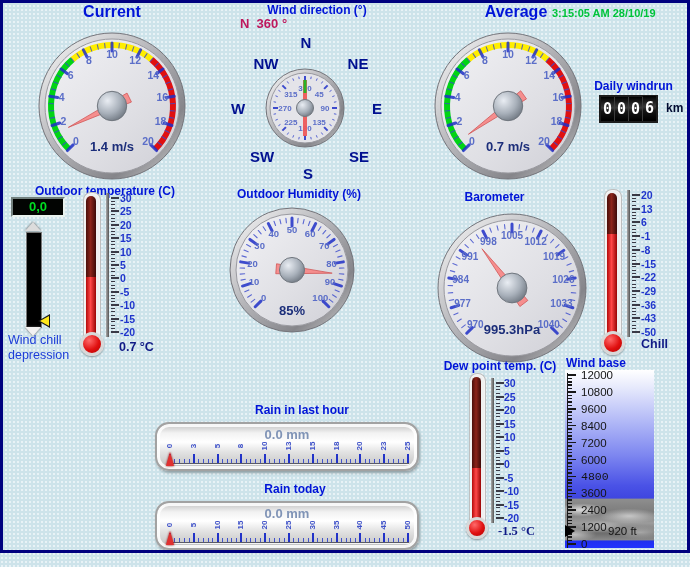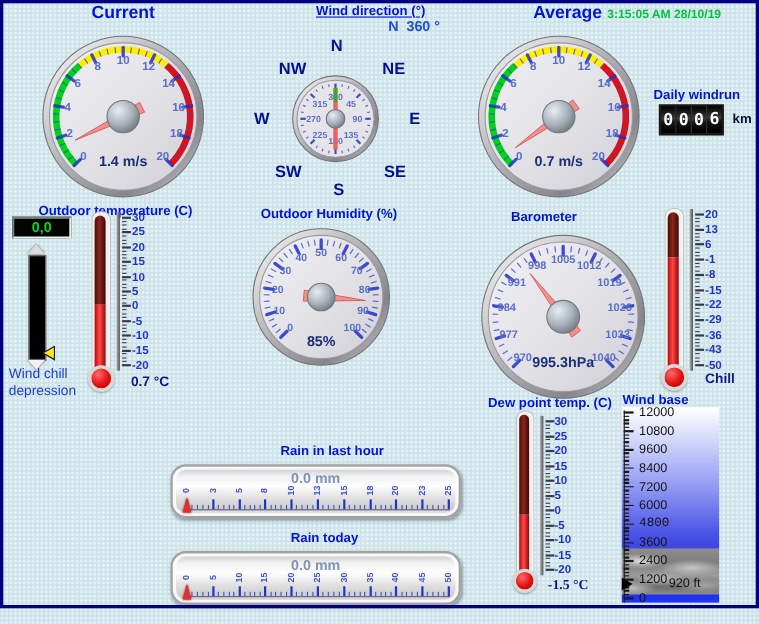--- a/index.html
+++ b/index.html
@@ -8,21 +8,21 @@
     background-color:#cde3ea;
     background-image:radial-gradient(circle, rgba(255,255,255,.55) 1px, rgba(255,255,255,0) 1.4px);
     background-size:4px 4px;
     font-family:"Liberation Sans", sans-serif;
     -webkit-font-smoothing:antialiased;
   }
   .frame{position:absolute;left:0;top:0;width:690px;height:553px;border:3px solid #000080;box-sizing:border-box;pointer-events:none;z-index:40;}
   .title{position:absolute;color:#0014d8;font-weight:bold;font-size:12px;text-align:center;white-space:nowrap;}
   .big-title{font-size:16px;}
   .timestamp{position:absolute;color:#00c43a;font-weight:bold;font-size:11px;white-space:nowrap;}
-  .readout{position:absolute;color:#1d4ed8;font-weight:bold;font-size:13px;text-align:right;white-space:pre;}
+  .readout{position:absolute;color:#be185d;font-weight:bold;font-size:13px;text-align:left;white-space:pre;}
   .cardinal{position:absolute;color:#001090;font-weight:bold;font-size:15px;transform:translate(-50%,-50%);}
   svg.gauge{position:absolute;}
   
   .lcd{position:absolute;left:11px;top:197px;width:50px;height:16px;background:#020402;
        border:2px solid;border-color:#72807e #e8f2ee #e8f2ee #72807e;
        color:#00dd22;font-weight:bold;font-size:13px;line-height:16px;text-align:center;
        font-family:"Liberation Sans",sans-serif;}
   
   .sl-up{position:absolute;left:25px;top:222px;width:0;height:0;border-left:8px solid transparent;
          border-right:8px solid transparent;border-bottom:9px solid #dcdcdc;filter:drop-shadow(0 0 1px #555);}
@@ -78,21 +78,21 @@
      font-size:8px;font-weight:bold;color:#3e51c8;transform:rotate(-90deg);}
   .rain-ptr{position:absolute;width:0;height:0;border-left:4.5px solid transparent;border-right:4.5px solid transparent;
      border-bottom:14px solid #e03030;filter:drop-shadow(0 0 1px #8c1010);}
 </style>
 </head>
 <body>
 
 <div class="frame"></div>
 
 <div class="title big-title" style="left:37px;top:3px;width:150px;">Current</div>
-<div class="title" style="left:252px;top:3px;width:170px;text-decoration:underline;">Wind direction (°)</div>
+<div class="title" style="left:232px;top:3px;width:170px;">Wind direction (°)</div>
 <div class="readout" style="left:240px;top:16px;width:160px;">N  360 °</div>
 <div class="title big-title" style="left:441px;top:3px;width:150px;">Average</div>
 <div class="timestamp" style="left:552px;top:7px;">3:15:05 AM 28/10/19</div>
 
 <svg id="g-current" class="gauge" style="left:37px;top:31px;" width="150" height="150">
     <defs>
       <linearGradient id="g-current-rim" x1="0" y1="0" x2="1" y2="1">
         <stop offset="0%" stop-color="#fafafa"></stop>
         <stop offset="45%" stop-color="#b4b4b8"></stop>
         <stop offset="75%" stop-color="#85858a"></stop>

